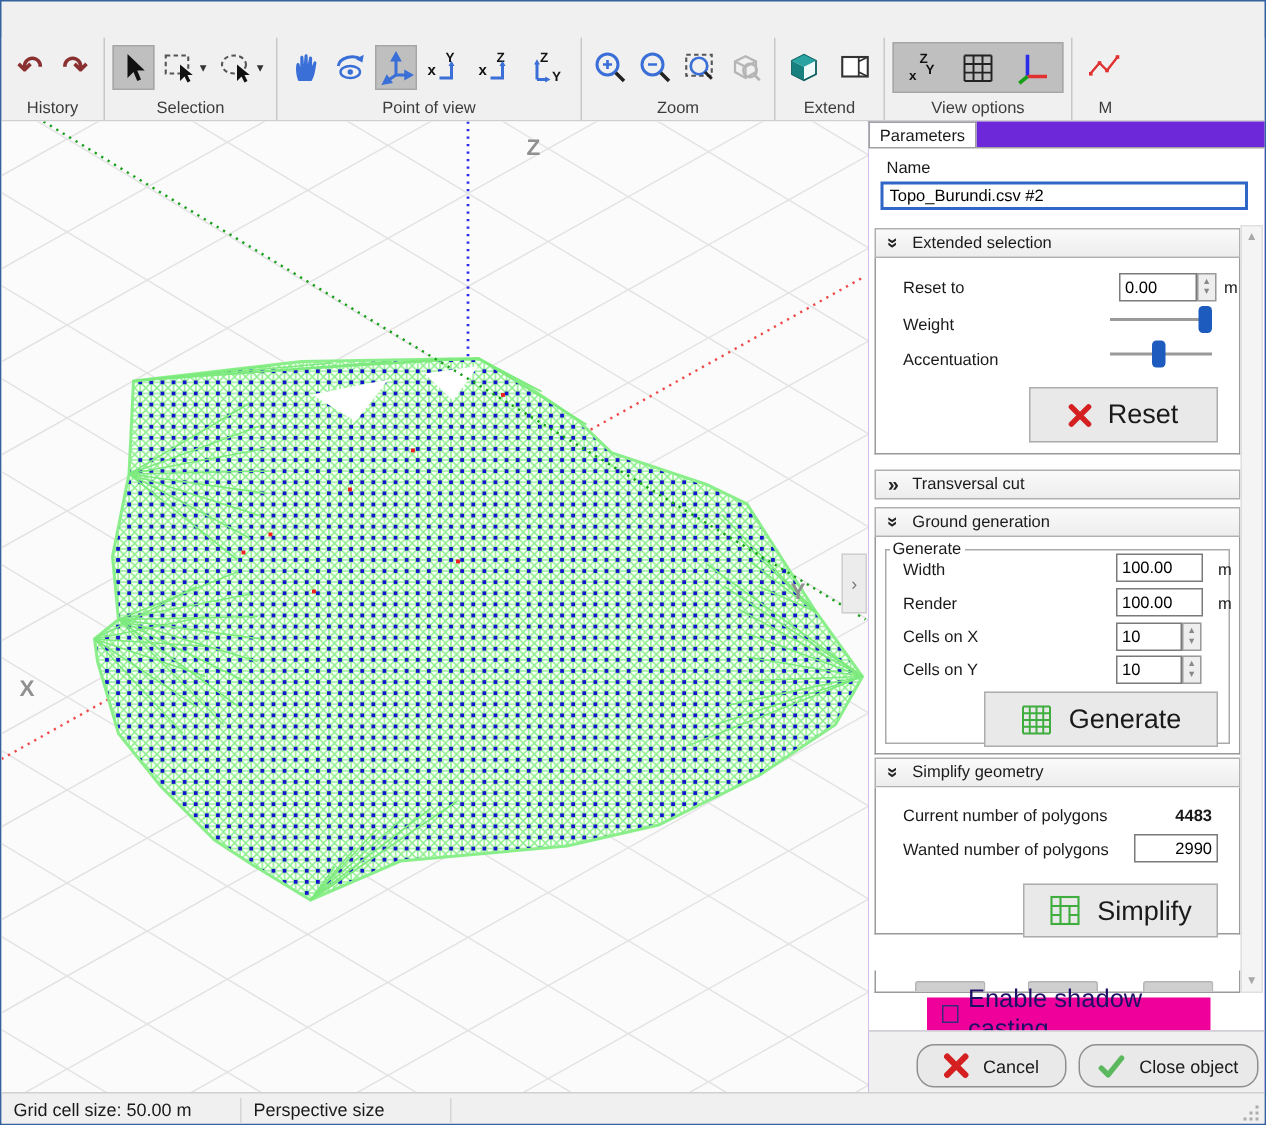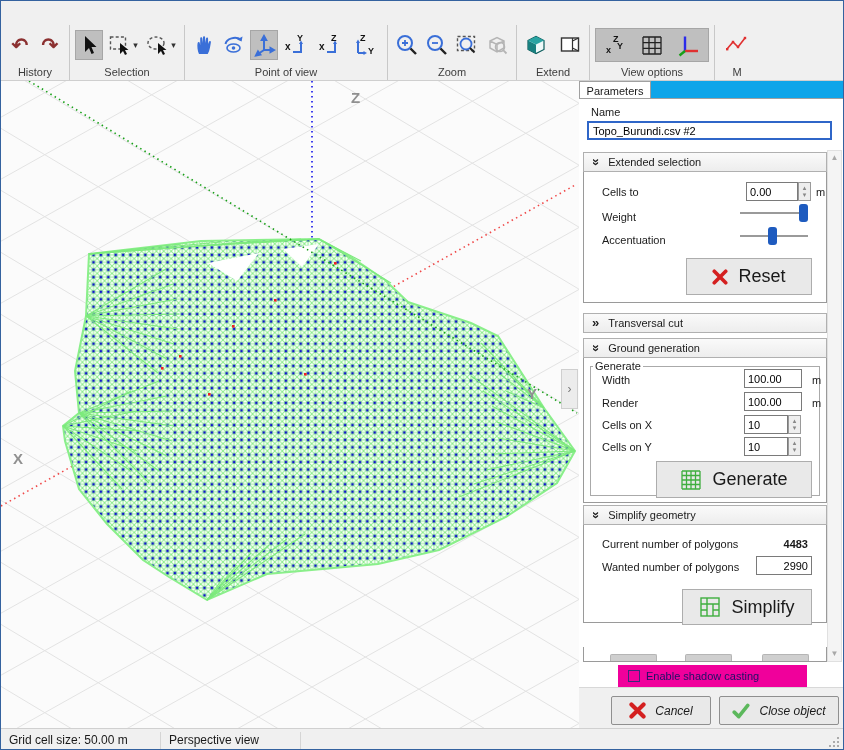--- a/index.html
+++ b/index.html
@@ -27,21 +27,21 @@
   .uglyph { font-size:20px; line-height:20px; color:#8b3030; font-weight:bold; }
   .ddarrow { font-size:9px; color:#333; margin-left:1px; }
   svg.i24 { width:24px; height:24px; display:block; }
   svg.i22 { width:22px; height:22px; display:block; }
 
   
   .vp-wrap { position:absolute; left:0; top:80px; width:578px; height:647px; background:#fbfbfb; border-right:1px solid #b5b5b5; }
   .vp-collapse { position:absolute; left:560px; top:368px; width:17px; height:40px; background:#ececec; border:1px solid #cfcfcf; display:flex; align-items:center; justify-content:center; color:#777; font-size:12px; }
 
   
-  .panel { position:absolute; left:578px; top:80px; width:266px; height:647px; background:#0ea5e9; }
+  .panel { position:absolute; left:578px; top:80px; width:266px; height:647px; background:#6d28d9; }
   .tab { position:absolute; left:0; top:0; width:72px; height:18px; background:#fff; border:1px solid #a0a0a0; border-bottom:none; display:flex; align-items:center; justify-content:center; font-size:11px; }
   .panel-body { position:absolute; left:0; top:17px; width:266px; height:589px; background:#fff; border-top:1px solid #a0a0a0; }
   .name-label { position:absolute; left:12px; top:7px; }
   .name-input { position:absolute; left:8px; top:22px; width:245px; height:19px; border:2px solid #2f66c8; font-family:"Liberation Sans",sans-serif; font-size:11px; padding:4px 4px; }
   .sections { position:absolute; left:4px; top:51px; width:244px; height:512px; }
   .sechdr { position:absolute; left:0; width:244px; height:20px; background:linear-gradient(#fafafa,#ededed); border:1px solid #b0b0b0; display:flex; align-items:center; padding-left:8px; gap:9px; }
   .chev { font-size:13px; font-weight:bold; color:#222; display:inline-block; line-height:10px; }
   .chev.open { transform:rotate(90deg); }
   .secbox { position:absolute; left:0; width:244px; background:#fff; border:1px solid #9a9a9a; border-top:none; }
   .flabel { position:absolute; left:18px; font-size:11px; }
@@ -53,23 +53,23 @@
   .slider .track { position:absolute; left:0; right:0; top:8px; height:2px; background:#9a9a9a; }
   .slider .handle { position:absolute; top:0; width:9px; height:18px; background:var(--slider_handle); border-radius:3px; }
   .gbtn { position:absolute; background:#e9e9e9; border:1px solid #adadad; display:flex; align-items:center; justify-content:center; gap:10px; font-size:18px; }
   fieldset.genfs { position:absolute; left:6px; top:2px; width:230px; height:136px; border:1px solid #aaa; }
   fieldset.genfs legend { font-size:11px; margin-left:2px; padding:0 2px; }
   .stub { position:absolute; bottom:0; height:7px; width:47px; background:#cfcfcf; border:1px solid #b5b5b5; border-bottom:none; border-radius:2px 2px 0 0; }
   .scrollbar { position:absolute; left:248px; top:51px; width:15px; height:512px; background:#f4f4f4; border:1px solid #e0e0e0; }
   .scrollbar .arr { position:absolute; left:0; width:13px; height:14px; color:#a8a8a8; font-size:8px; text-align:center; line-height:14px; }
   .shadowbar { position:absolute; left:39px; top:566px; width:189px; height:22px; background:var(--accent); display:flex; align-items:center; padding-left:10px; gap:6px; }
   .shadowbar .cb { width:12px; height:12px; border:1px solid #3a2a7a; background:transparent; }
-  .shadowbar .cblabel { color:#1d1066; font-size:11px; }
+  .shadowbar .cblabel { color:#1d1066; font-size:17px; }
   .panel-bottom { position:absolute; left:0; top:606px; width:266px; height:41px; background:#f0f0f0; border-top:1px solid #d8d8d8; }
-  .bigbtn { position:absolute; top:8px; height:29px; background:#e9e9e9; border:1px solid #8f8f8f; border-radius:2px; display:flex; align-items:center; justify-content:center; gap:9px; font-size:12px;font-style:italic; }
+  .bigbtn { position:absolute; top:8px; height:29px; background:#e9e9e9; border:1px solid #8f8f8f; border-radius:12px; display:flex; align-items:center; justify-content:center; gap:9px; font-size:12px; }
 
   
   .statusbar { position:absolute; left:0; top:727px; width:100%; height:23px; background:#f0f0f0; border-top:1px solid #d0d0d0; display:flex; align-items:center; font-size:12px; }
   .spane { height:17px; display:flex; align-items:center; padding-left:8px; border-right:1px solid #d5d5d5; gap:6px; }
   .grip { position:absolute; right:2px; bottom:2px; }
 </style>
 </head>
 <body>
 
 <div class="window">
@@ -397,21 +397,21 @@
       <div class="name-label">Name</div>
       <input class="name-input" type="text" value="Topo_Burundi.csv #2" style="">
 
       <div class="sections">
 
         <div class="sechdr" style="top:2px">
           <span class="chev open">»</span>
           <span>Extended selection</span>
         </div>
         <div class="secbox" style="top:22px; height:131px">
-          <span class="flabel" style="top:14px">Cells to</span>
+          <span class="flabel" style="top:14px">Reset to</span>
           <input class="inp" style="left: 162px; top: 10px; width: 52px;" value="0.00">
           <div class="spin" style="left:214px; top:10px">
             <span>▴</span>
             <span>▾</span>
           </div>
           <span class="unit" style="left:232px; top:14px">m</span>
           <span class="flabel" style="top:39px">Weight</span>
           <div class="slider" style="left:156px; top:32px">
             <div class="track"></div>
             <div class="handle" style="right:0"></div>
@@ -518,21 +518,21 @@
         <span>Close object</span>
       </div>
     </div>
   </div>
 
   <div class="statusbar">
     <div class="spane" style="width:160px">
         <span>Grid cell size: 50.00 m</span>
       </div>
     <div class="spane" style="width:140px">
-        <span>Perspective view</span>
+        <span>Perspective size</span>
       </div>
     <svg class="grip" width="14" height="14" viewBox="0 0 14 14">
       <g fill="#ababab">
           <rect x="10" y="10" width="2" height="2"></rect>
           <rect x="10" y="6" width="2" height="2"></rect>
           <rect x="6" y="10" width="2" height="2"></rect>
           <rect x="10" y="2" width="2" height="2"></rect>
           <rect x="6" y="6" width="2" height="2"></rect>
           <rect x="2" y="10" width="2" height="2"></rect>
         </g>

